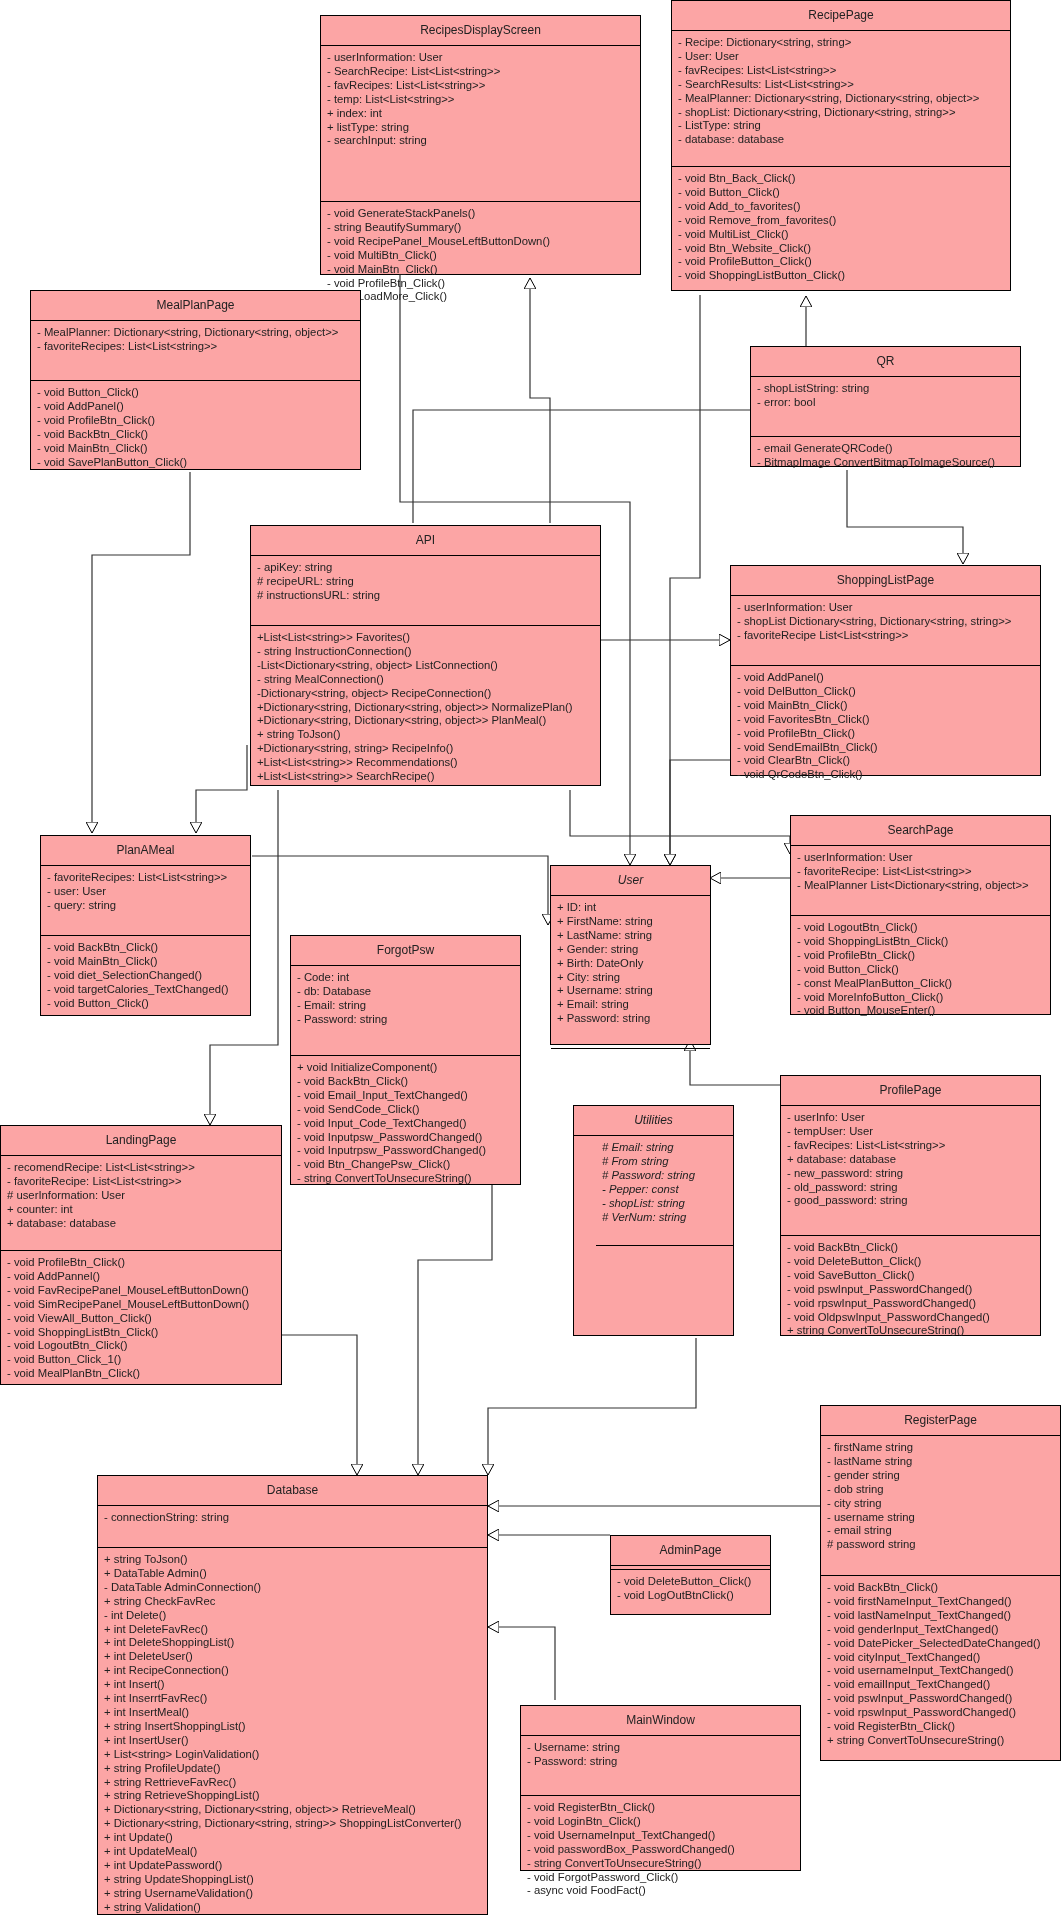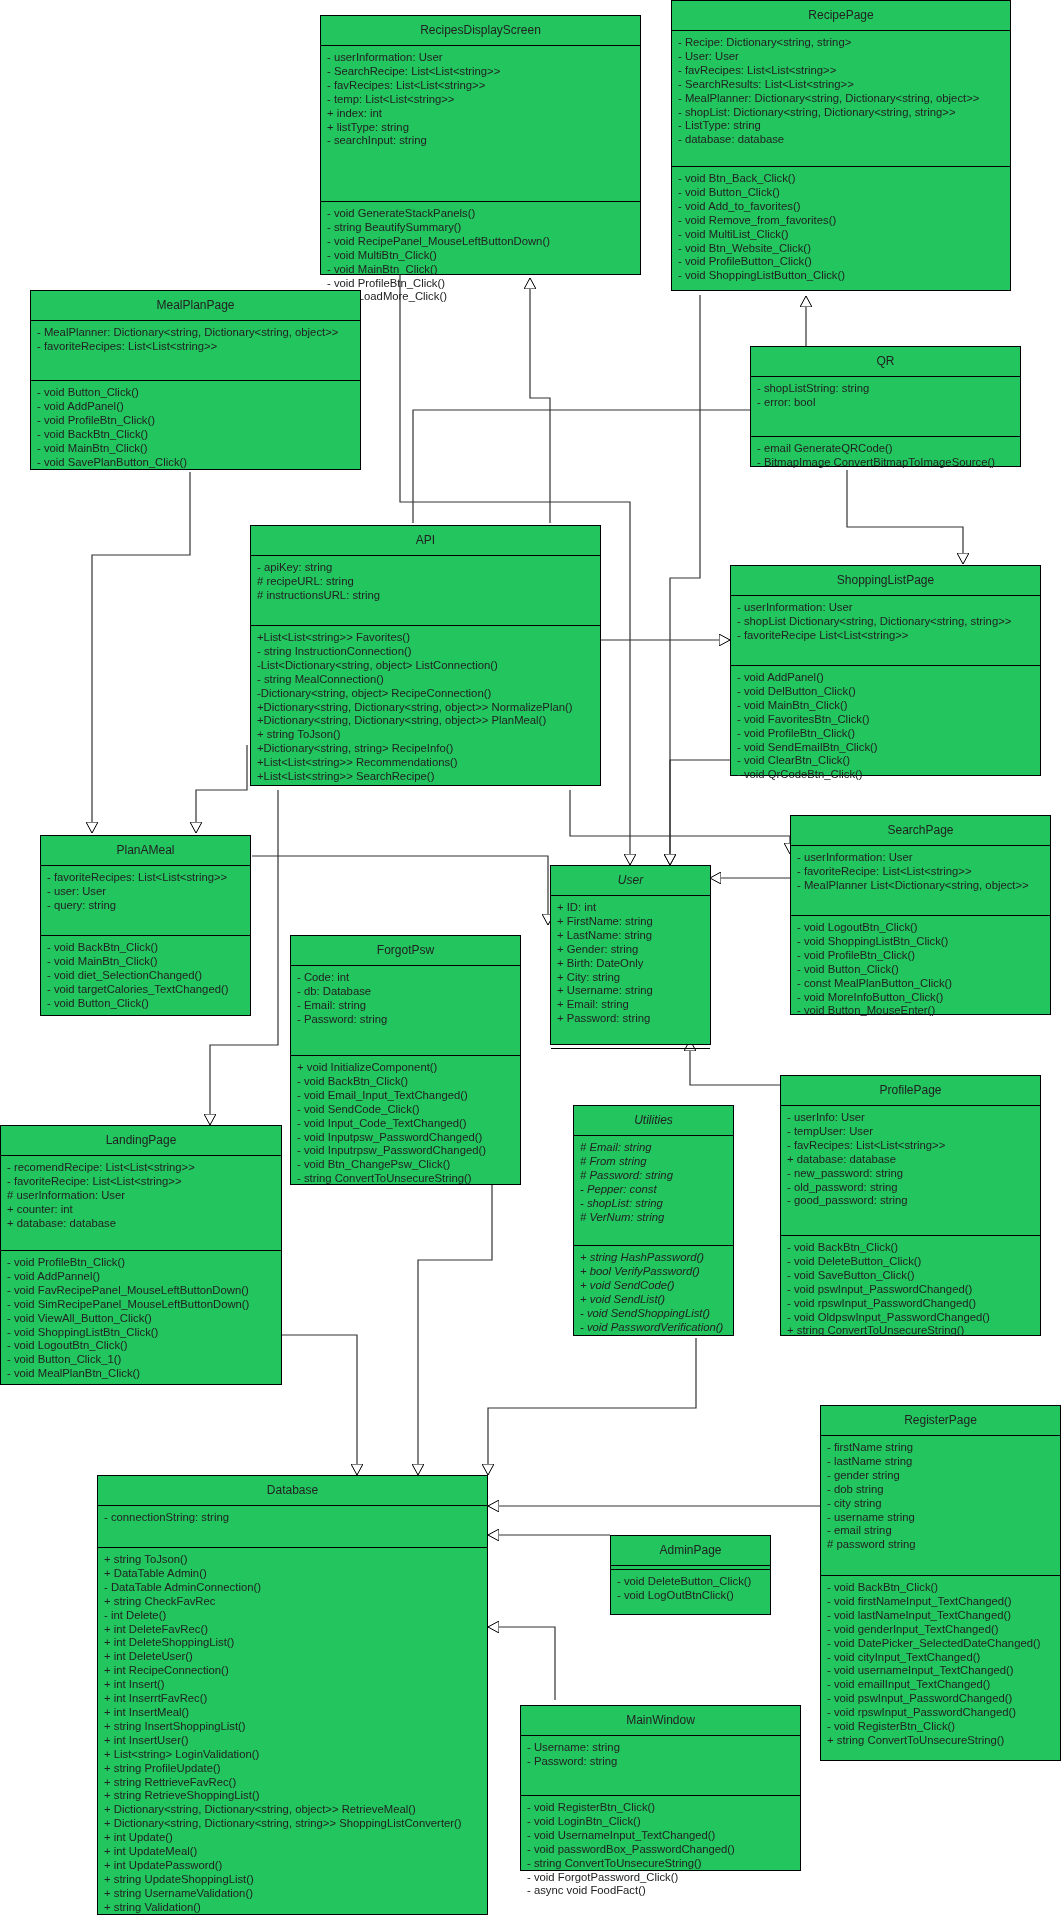--- a/index.html
+++ b/index.html
@@ -1,18 +1,18 @@
 <!DOCTYPE html>
 <html><head>
 <meta charset="utf-8">
 <style>
   html, body { margin:0; padding:0; background:#ffffff; }
   body { width:1061px; height:1919px; position:relative; overflow:hidden;
          font-family:"Liberation Sans", sans-serif; color:#222; }
-  .cls { position:absolute; border:1px solid #000; background:#22c55e; box-sizing:border-box; }
+  .cls { position:absolute; border:1px solid #000; background:#fca5a5; box-sizing:border-box; }
   .cls .title { height:29px; line-height:29px; text-align:center; font-size:12px;
                 border-bottom:1px solid #000; }
   .cls .title.italic { font-style:italic; }
   .cls .attrs, .cls .ops { padding:5px 6px 6px 6px; font-size:11.3px; line-height:13.9px; white-space:nowrap; }
   .cls .attrs { border-bottom:1px solid #000; }
   .cls .line { display:block; }
   svg.wires { position:absolute; left:0; top:0; }
 </style>
 </head>
 <body>
@@ -270,35 +270,27 @@
       <span class="line">- void ViewAll_Button_Click()</span>
       <span class="line">- void ShoppingListBtn_Click()</span>
       <span class="line">- void LogoutBtn_Click()</span>
       <span class="line">- void Button_Click_1()</span>
       <span class="line">- void MealPlanBtn_Click()</span>
     </div>
 </div>
 
 <div class="cls" style="left:573px;top:1105px;width:161px;height:231px;font-style:italic;">
   <div class="title">Utilities</div>
-  <div class="attrs" style="height:98px;">
+  <div class="attrs" style="height:98px;margin-left:22px;">
       <span class="line"># Email: string</span>
       <span class="line"># From string</span>
       <span class="line"># Password: string</span>
       <span class="line">- Pepper: const</span>
       <span class="line">- shopList: string</span>
       <span class="line"># VerNum: string</span>
-    </div>
-  <div class="ops">
-      <span class="line">+ string HashPassword()</span>
-      <span class="line">+ bool VerifyPassword()</span>
-      <span class="line">+ void SendCode()</span>
-      <span class="line">+ void SendList()</span>
-      <span class="line">- void SendShoppingList()</span>
-      <span class="line">- void PasswordVerification()</span>
     </div>
 </div>
 
 <div class="cls" style="left:780px;top:1075px;width:261px;height:261px;">
   <div class="title">ProfilePage</div>
   <div class="attrs" style="height:118px;">
       <span class="line">- userInfo: User</span>
       <span class="line">- tempUser: User</span>
       <span class="line">- favRecipes: List&lt;List&lt;string&gt;&gt;</span>
       <span class="line">+ database: database</span>

